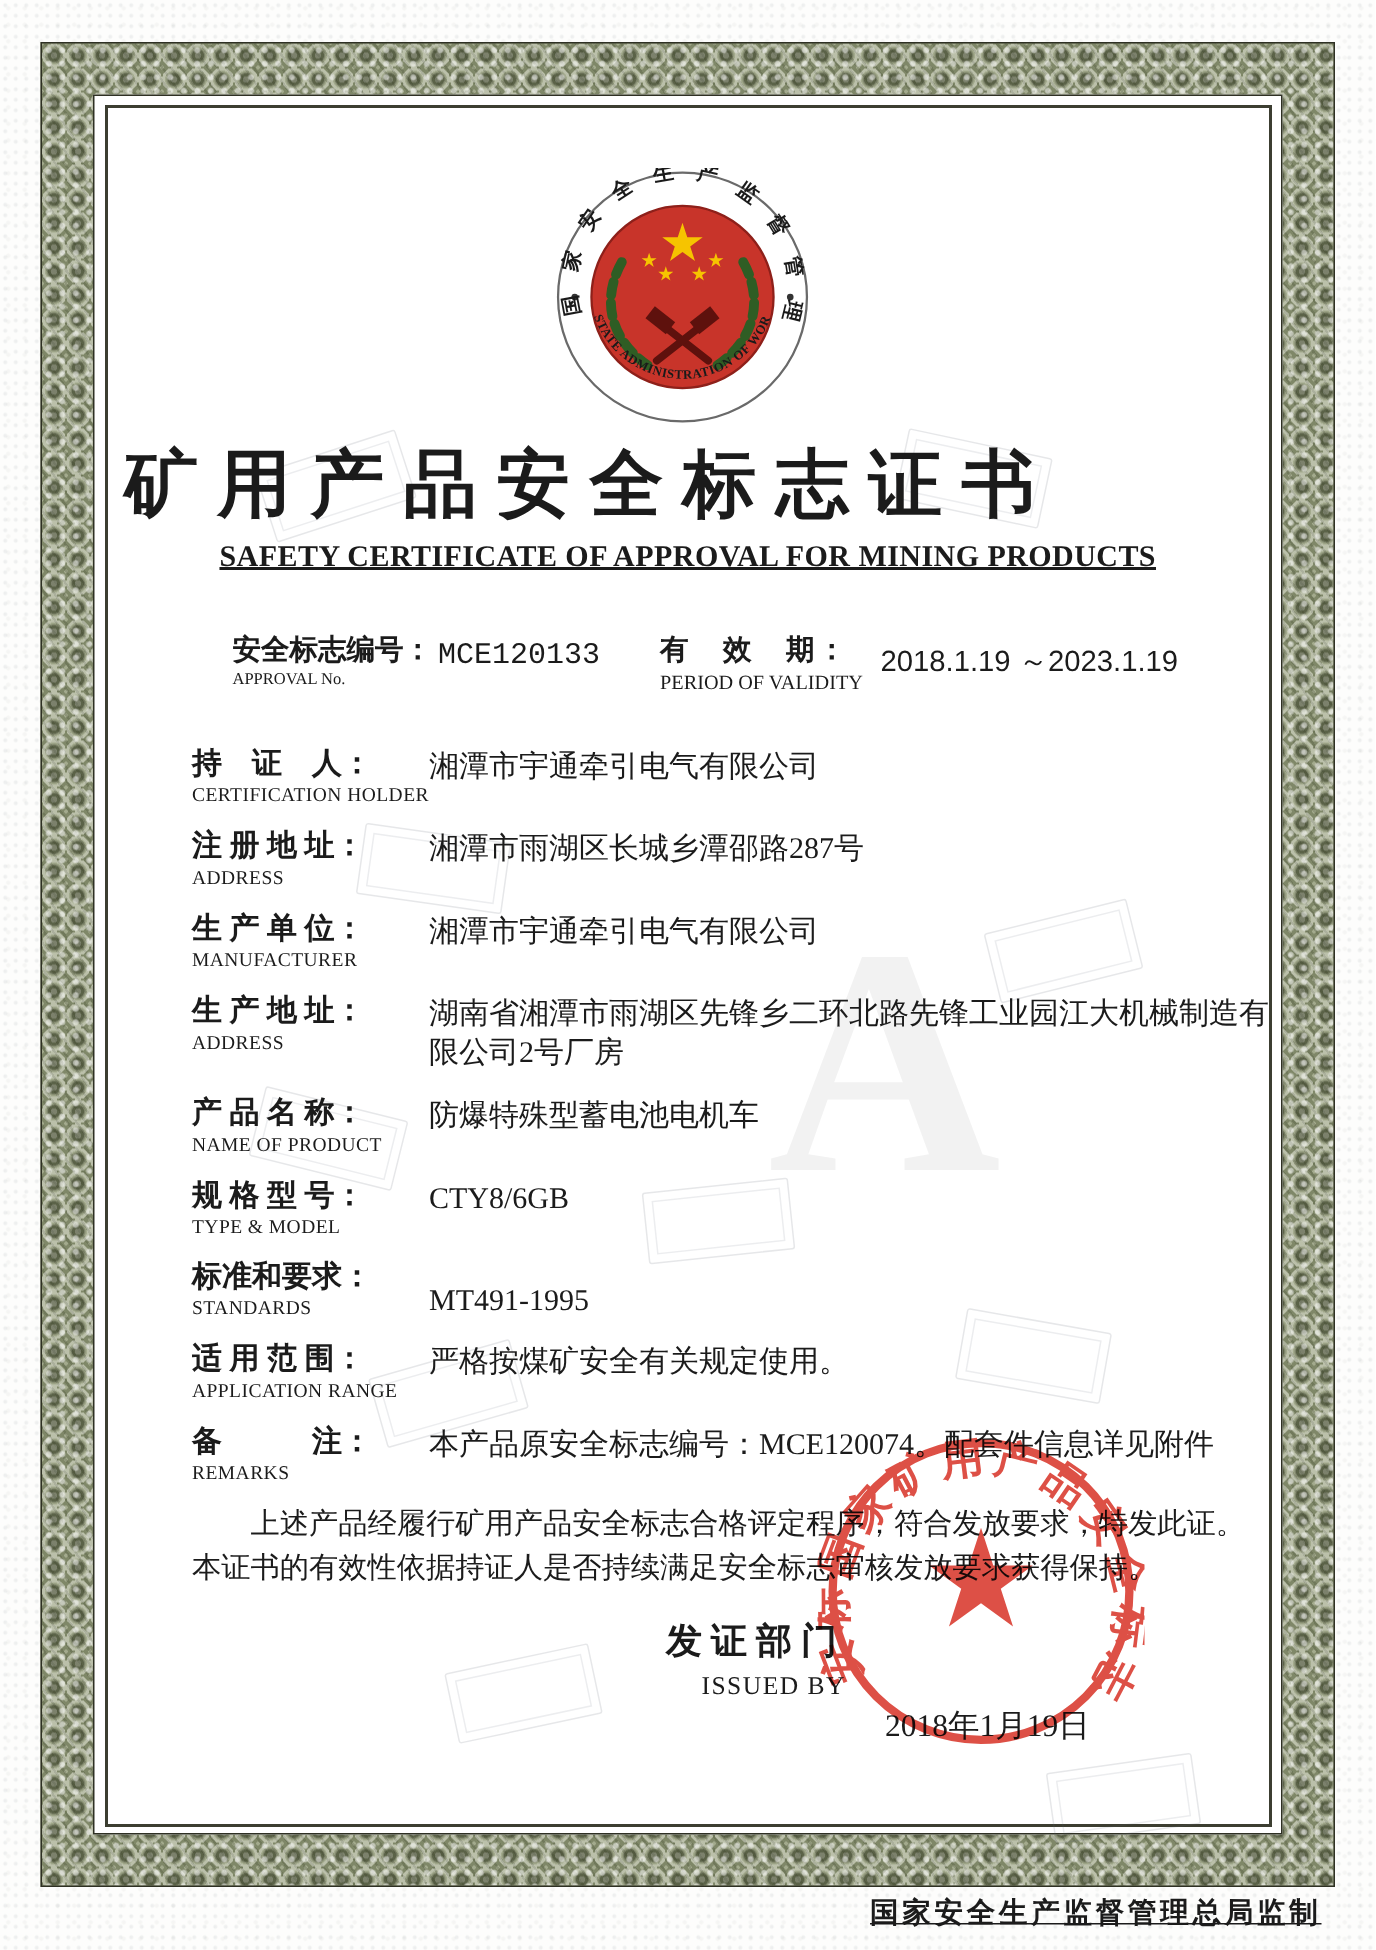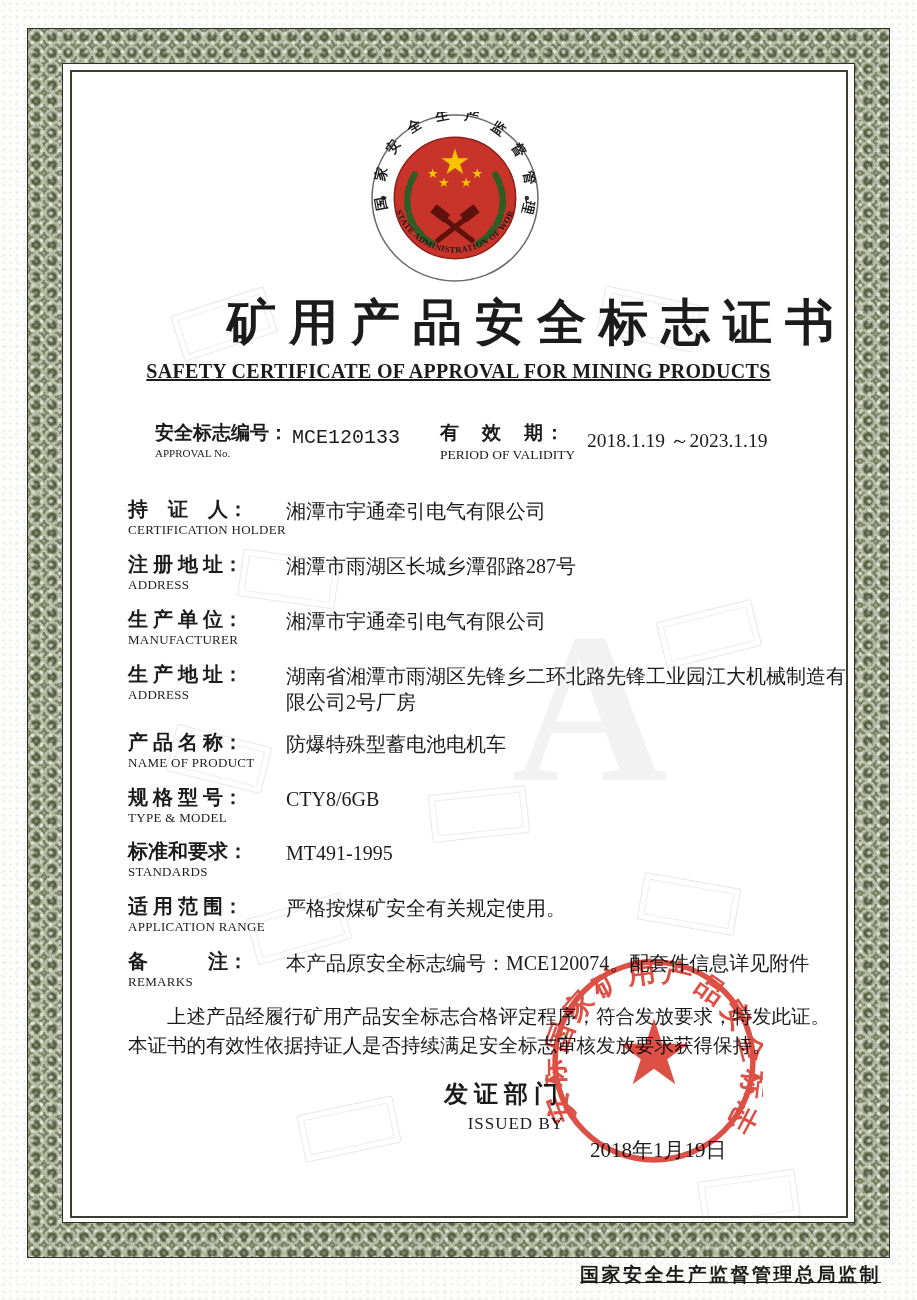--- a/index.html
+++ b/index.html
@@ -22,33 +22,33 @@
     background-size:9px 9px,16px 16px,16px 16px,auto;}
   .frame::after{content:"";position:absolute;inset:34px;background:#fff;border:1px solid #2e3023;}
   .inner-frame{position:absolute;top:70px;left:70px;right:69px;bottom:82px;border:2.5px solid #3c3e31;z-index:2;}
   
   .wm{position:absolute;width:96px;height:46px;border:1.5px solid rgba(100,108,120,.16);border-radius:2px;z-index:3;}
   .wm::after{content:"";position:absolute;inset:5px;border:1px solid rgba(100,108,120,.12);}
   .big-a{position:absolute;left:512px;top:600px;font-size:215px;line-height:1;font-weight:bold;color:rgba(70,70,70,.07);z-index:3;}
   
   .content-layer{position:absolute;inset:0;z-index:4;}
   .emblem{position:absolute;left:369px;top:112px;width:172px;height:172px;}
-  .title-zh{position:absolute;top:290px;left:70px;right:70px;text-align:right;font-size:49px;font-weight:bold;letter-spacing:13px;text-indent:13px;white-space:nowrap;}
+  .title-zh{position:absolute;top:290px;left:70px;right:70px;text-align:left;font-size:49px;font-weight:bold;letter-spacing:13px;text-indent:13px;white-space:nowrap;}
   .title-en{position:absolute;top:360px;left:70px;right:70px;text-align:center;font-size:20px;font-weight:bold;letter-spacing:.3px;text-decoration:underline;}
   .approval{position:absolute;top:420px;left:155px;right:60px;height:56px;}
   .approval span{position:absolute;white-space:nowrap;text-align:right;}
   .ap-zh{left:0;top:0;font-size:19px;font-weight:600;}
   .ap-en{left:0;top:27px;font-size:11px;}
   .ap-val{left:137px;top:6px;font-size:20px;font-family:"Liberation Mono","DejaVu Sans Mono",monospace;}
   .vl-zh{left:285px;top:0;font-size:19px;font-weight:600;letter-spacing:2px;}
   .vl-en{left:285px;top:27px;font-size:13.5px;}
-  .vl-val{left:432px;top:7px;font-size:19.5px;font-family:Liberation Serif, serif;}
+  .vl-val{left:432px;top:7px;font-size:19.5px;font-family:Liberation Sans, sans-serif;}
   .fields{position:absolute;top:496px;left:128px;right:64px;}
   .row{display:flex;margin-bottom:13px;}
-  .row:nth-child(7){margin-top:4px;}
+  .row:nth-child(7){margin-top:4px;align-items:flex-end;}
   .flabel{flex:0 0 158px;}
   .flabel .zh{font-size:20px;font-weight:600;white-space:nowrap;line-height:1.3;}
   .flabel .en{font-size:13px;letter-spacing:.3px;line-height:1.15;margin-top:1px;white-space:nowrap;}
   .fvalue{flex:1;font-size:20px;line-height:1.32;padding-top:2px;font-weight:500;}
   .statement{position:absolute;top:1002px;left:128px;right:86px;font-size:19.5px;line-height:1.5;text-indent:2em;}
   .issued{position:absolute;top:1078px;left:404px;width:160px;text-align:right;}
   .issued-zh{font-size:24px;letter-spacing:6px;font-weight:600;white-space:nowrap;}
   .issued-en{font-size:17px;letter-spacing:1px;margin-top:4px;}
   .seal{position:absolute;left:545px;top:956px;width:218px;height:218px;opacity:.88;mix-blend-mode:multiply;z-index:6;pointer-events:none;}
   .date{position:absolute;left:590px;top:1136px;font-size:21px;z-index:5;white-space:nowrap;}

